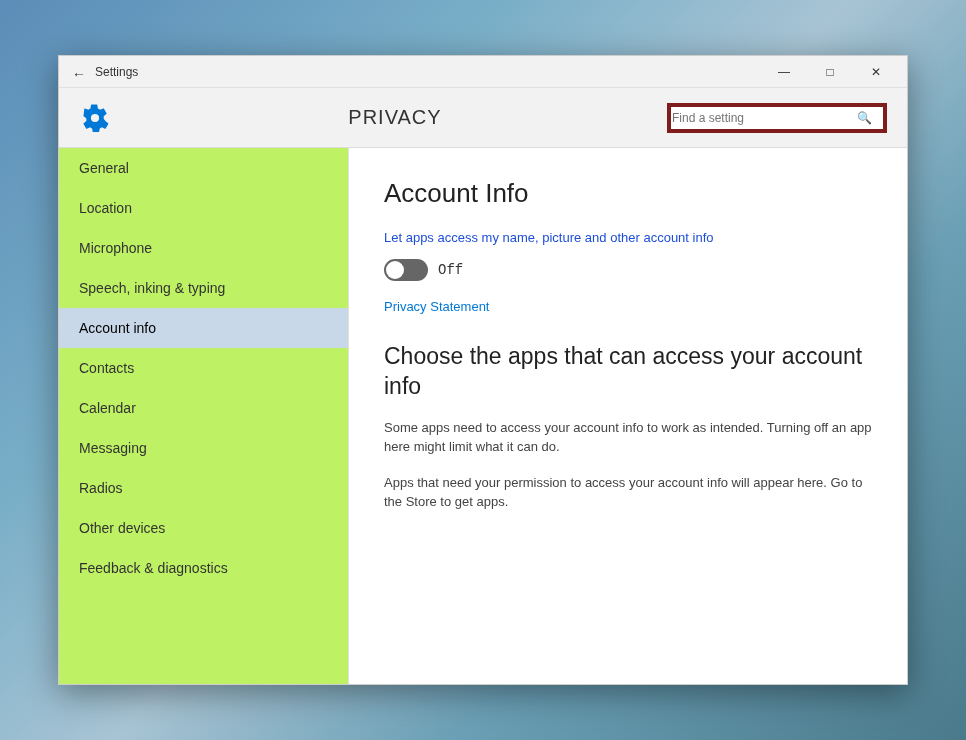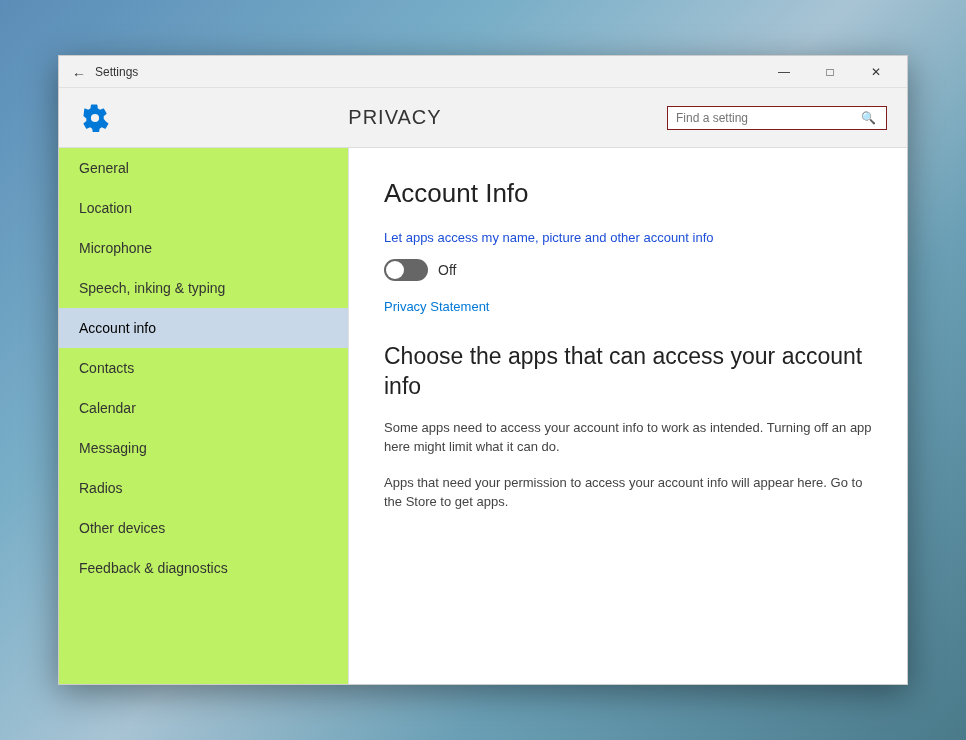--- a/index.html
+++ b/index.html
@@ -98,23 +98,23 @@
       font-weight: 300;
       color: #333;
       letter-spacing: 1px;
       flex: 1;
       text-align: center;
     }
 
     .search-box {
       display: flex;
       align-items: center;
-      border: 1px solid #7f1d1d;
+      border: 4px solid #7f1d1d;
       background: white;
-      padding: 4px 8px;
+      padding: 4px 1px;
       width: 220px;
     }
 
     .search-input {
       border: none;
       outline: none;
       font-size: 12px;
       width: 185px;
       color: #999;
       background: transparent;
@@ -201,20 +201,21 @@
       background: white;
       border-radius: 50%;
       top: 2px;
       left: 2px;
       transition: left 0.2s;
     }
 
     .toggle-label {
       font-size: 14px;
       color: #333;
+      font-family: Liberation Mono, monospace;
     }
 
     .privacy-link {
       color: #0078d7;
       font-size: 13px;
       text-decoration: none;
       cursor: pointer;
       display: inline-block;
       margin: 10px 0 28px 0;
     }

